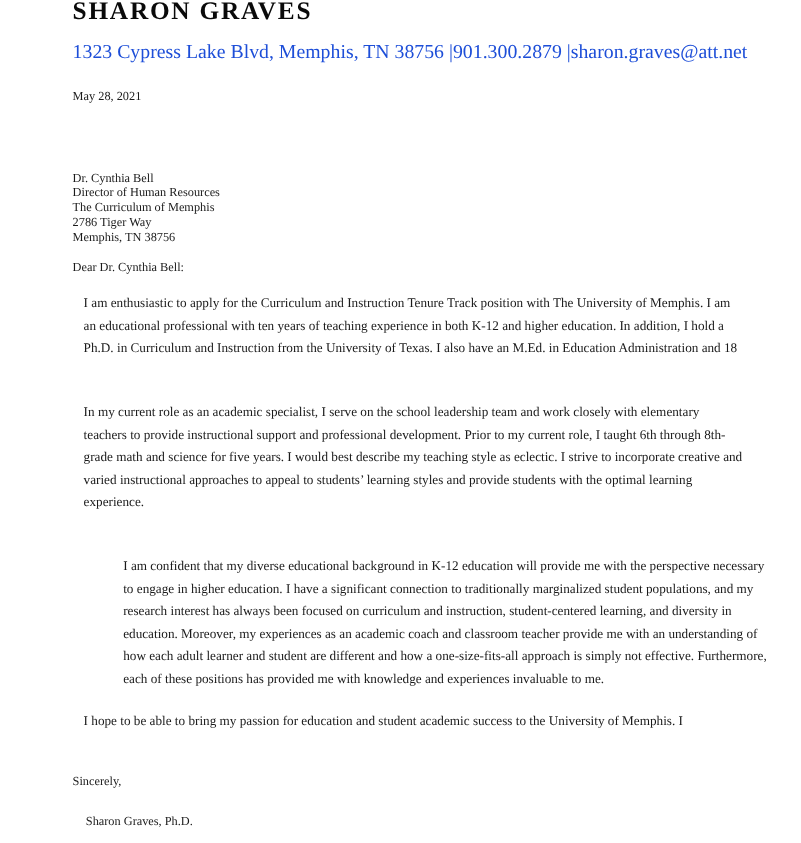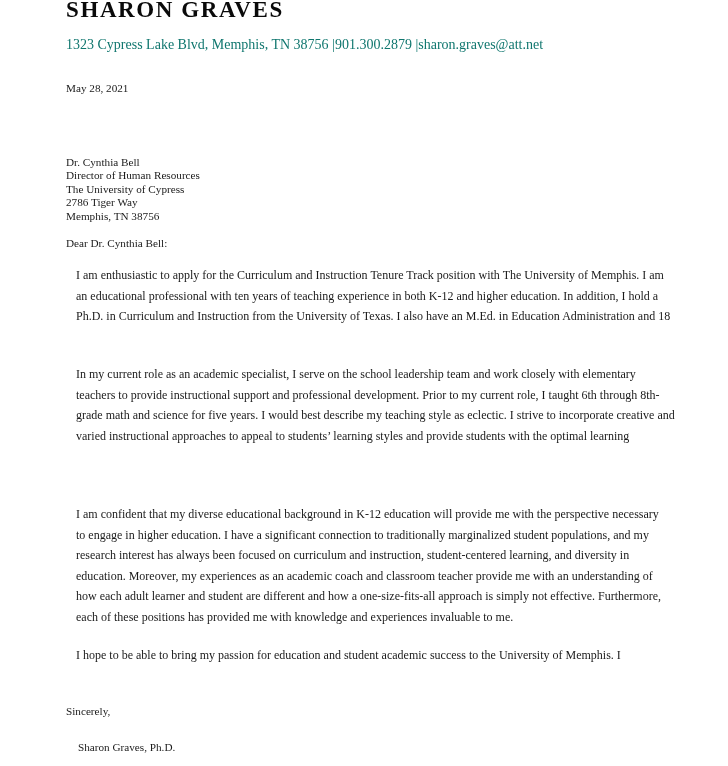--- a/index.html
+++ b/index.html
@@ -29,23 +29,23 @@
       font-weight: bold;
       letter-spacing: 1.6px;
       color: #0a0a0a;
       white-space: nowrap;
       margin: 0;
     }
     .contact {
       position: absolute;
       left: 66px;
       top: 37px;
-      font-size: 14px;
+      font-size: 18px;
       white-space: nowrap;
-      color: #0f766e;
+      color: #1d4ed8;
     }
     .date {
       position: absolute;
       left: 66px;
       top: 82px;
       font-size: 11.2px;
       color: #1a1a1a;
     }
     .recipient {
       position: absolute;
@@ -68,21 +68,21 @@
       left: 76px;
       width: 600px;
       font-size: 12px;
       line-height: 20.6px;
       color: #1a1a1a;
       margin: 0;
     }
     .para .ln { display: block; white-space: nowrap; }
     .p1 { top: 265px; }
     .p2 { top: 364px; }
-    .p3 { top: 504px; }
+    .p3 { top: 504px; margin-left: 36px; }
     .p4 { top: 645px; }
     .closing {
       position: absolute;
       left: 66px;
       top: 705px;
       font-size: 11.2px;
       color: #1a1a1a;
     }
     .signature {
       position: absolute;
@@ -98,38 +98,39 @@
 <div class="page">
 
   <h1 class="name">SHARON GRAVES</h1>
   <div class="contact">1323 Cypress Lake Blvd, Memphis, TN 38756 |901.300.2879 |sharon.graves@att.net</div>
 
   <div class="date">May 28, 2021</div>
 
   <div class="recipient">
     <div>Dr. Cynthia Bell</div>
     <div>Director of Human Resources</div>
-    <div>The University of Cypress</div>
+    <div>The Curriculum of Memphis</div>
     <div>2786 Tiger Way</div>
     <div>Memphis, TN 38756</div>
   </div>
 
   <div class="salutation">Dear Dr. Cynthia Bell:</div>
 
   <p class="para p1">
     <span class="ln">I am enthusiastic to apply for the Curriculum and Instruction Tenure Track position with The University of Memphis. I am</span>
     <span class="ln">an educational professional with ten years of teaching experience in both K-12 and higher education. In addition, I hold a</span>
     <span class="ln">Ph.D. in Curriculum and Instruction from the University of Texas. I also have an M.Ed. in Education Administration and 18</span>
   </p>
 
   <p class="para p2">
     <span class="ln">In my current role as an academic specialist, I serve on the school leadership team and work closely with elementary</span>
     <span class="ln">teachers to provide instructional support and professional development. Prior to my current role, I taught 6th through 8th-</span>
     <span class="ln">grade math and science for five years. I would best describe my teaching style as eclectic. I strive to incorporate creative and</span>
     <span class="ln">varied instructional approaches to appeal to students’ learning styles and provide students with the optimal learning</span>
+    <span class="ln">experience.</span>
   </p>
 
   <p class="para p3">
     <span class="ln">I am confident that my diverse educational background in K-12 education will provide me with the perspective necessary</span>
     <span class="ln">to engage in higher education. I have a significant connection to traditionally marginalized student populations, and my</span>
     <span class="ln">research interest has always been focused on curriculum and instruction, student-centered learning, and diversity in</span>
     <span class="ln">education. Moreover, my experiences as an academic coach and classroom teacher provide me with an understanding of</span>
     <span class="ln">how each adult learner and student are different and how a one-size-fits-all approach is simply not effective. Furthermore,</span>
     <span class="ln">each of these positions has provided me with knowledge and experiences invaluable to me.</span>
   </p>

